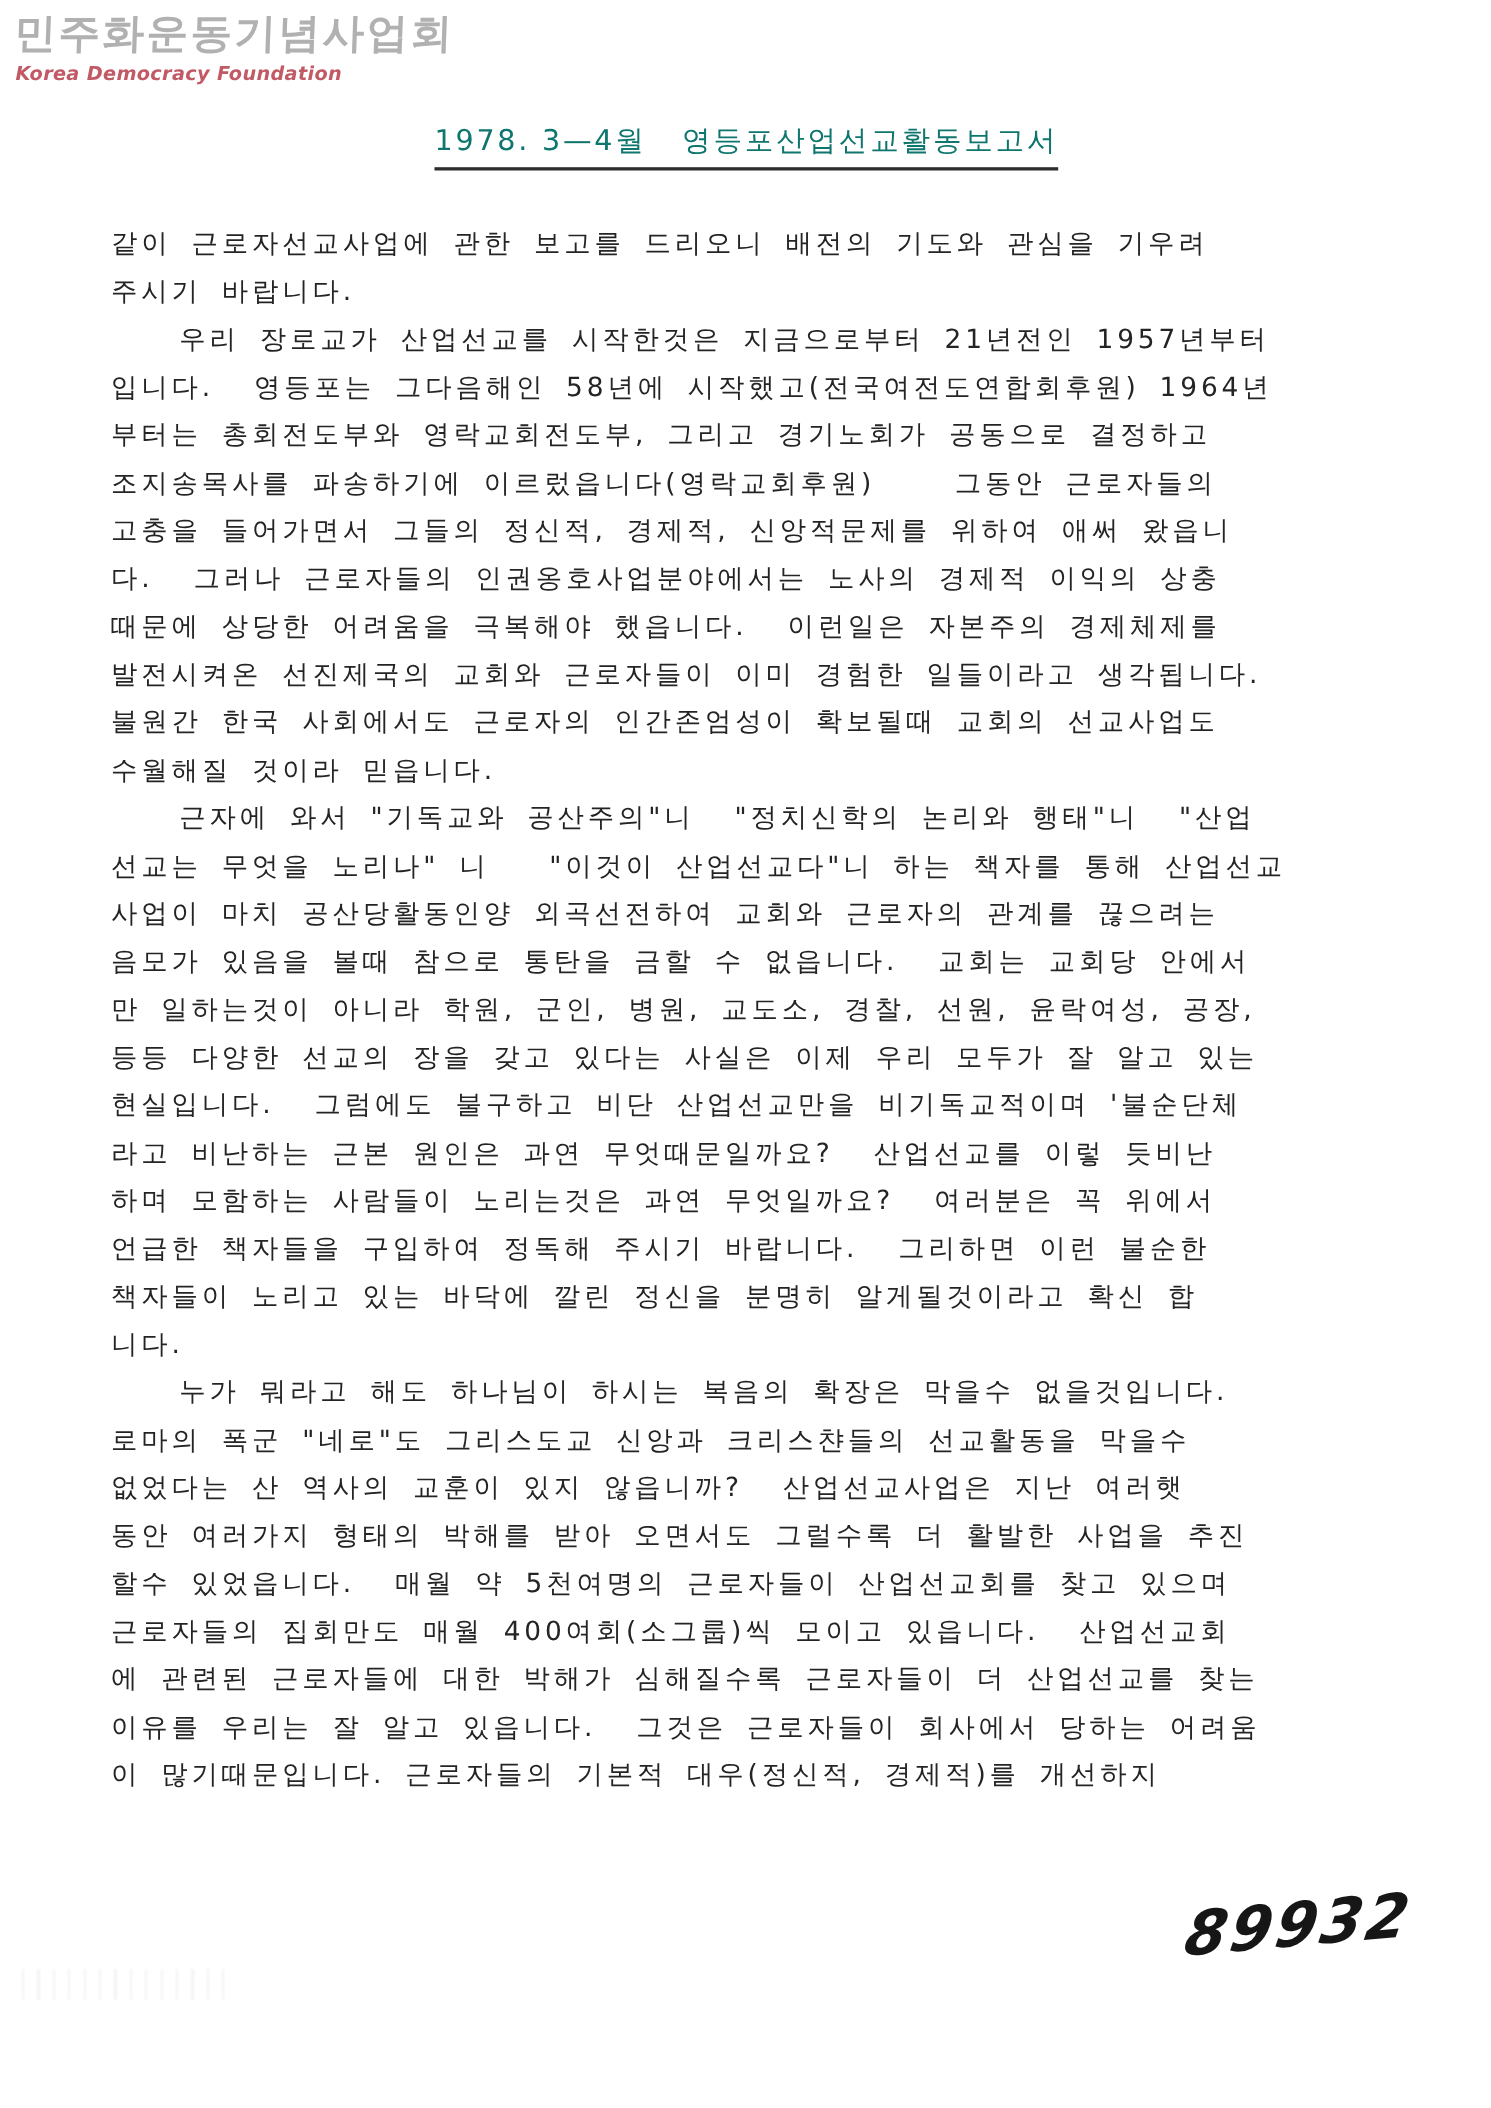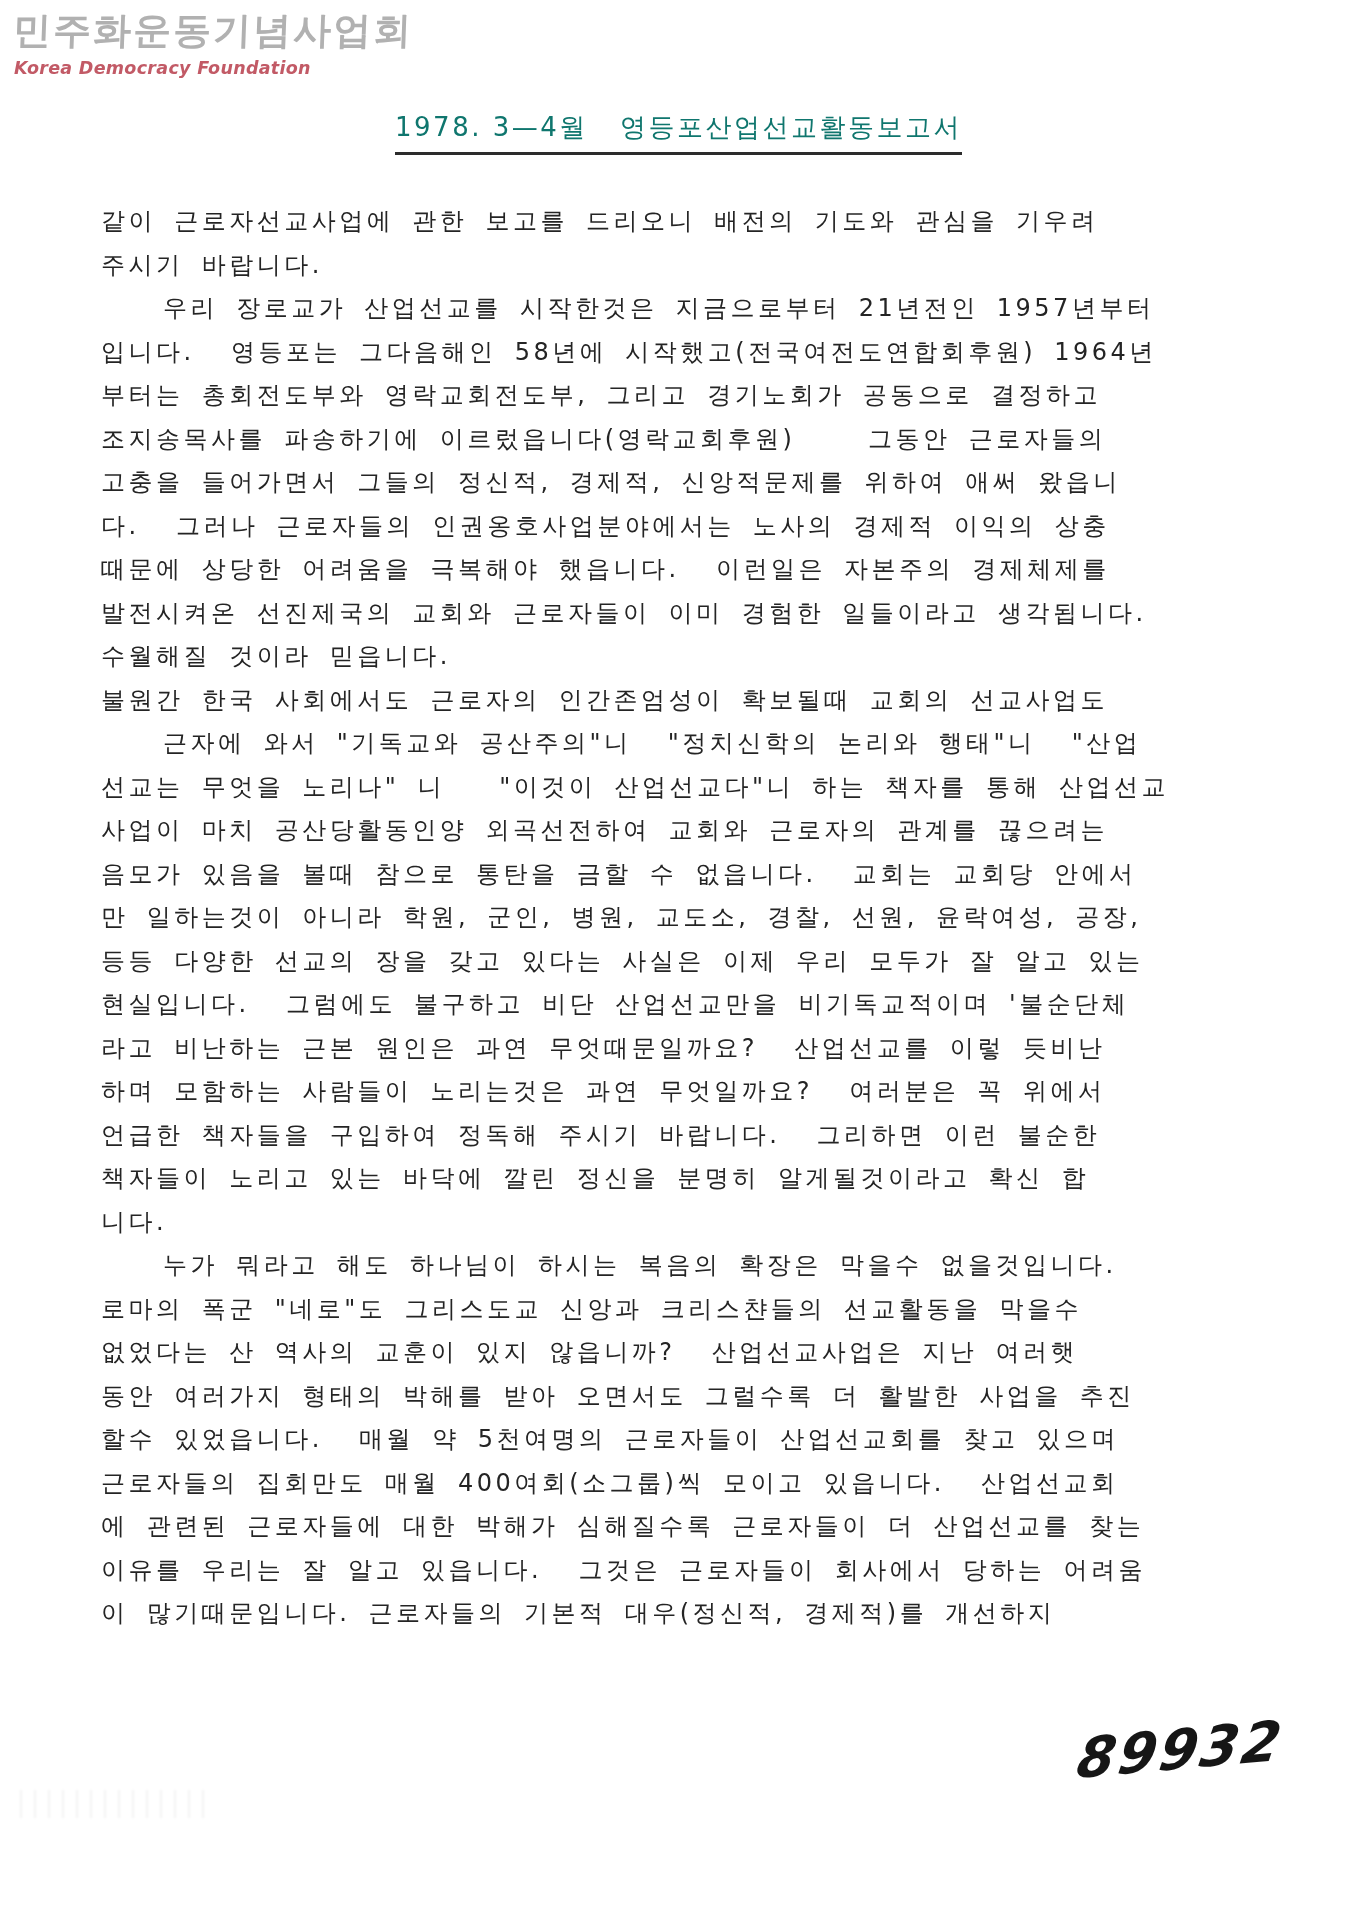--- a/index.html
+++ b/index.html
@@ -100,22 +100,22 @@
       <div class="line">같이 근로자선교사업에 관한 보고를 드리오니 배전의 기도와 관심을 기우려</div>
       <div class="line">주시기 바랍니다.</div>
       <div class="line indent">우리 장로교가 산업선교를 시작한것은 지금으로부터 21년전인 1957년부터</div>
       <div class="line">입니다.  영등포는 그다음해인 58년에 시작했고(전국여전도연합회후원) 1964년</div>
       <div class="line">부터는 총회전도부와 영락교회전도부, 그리고 경기노회가 공동으로 결정하고</div>
       <div class="line">조지송목사를 파송하기에 이르렀읍니다(영락교회후원)    그동안 근로자들의</div>
       <div class="line">고충을 들어가면서 그들의 정신적, 경제적, 신앙적문제를 위하여 애써 왔읍니</div>
       <div class="line">다.  그러나 근로자들의 인권옹호사업분야에서는 노사의 경제적 이익의 상충</div>
       <div class="line">때문에 상당한 어려움을 극복해야 했읍니다.  이런일은 자본주의 경제체제를</div>
       <div class="line">발전시켜온 선진제국의 교회와 근로자들이 이미 경험한 일들이라고 생각됩니다.</div>
+      <div class="line">불원간 한국 사회에서도 근로자의 인간존엄성이 확보될때 교회의 선교사업도</div>
       <div class="line">수월해질 것이라 믿읍니다.</div>
-      <div class="line">불원간 한국 사회에서도 근로자의 인간존엄성이 확보될때 교회의 선교사업도</div>
       <div class="line indent">근자에 와서 "기독교와 공산주의"니  "정치신학의 논리와 행태"니  "산업</div>
       <div class="line">선교는 무엇을 노리나" 니   "이것이 산업선교다"니 하는 책자를 통해 산업선교</div>
       <div class="line">사업이 마치 공산당활동인양 외곡선전하여 교회와 근로자의 관계를 끊으려는</div>
       <div class="line">음모가 있음을 볼때 참으로 통탄을 금할 수 없읍니다.  교회는 교회당 안에서</div>
       <div class="line">만 일하는것이 아니라 학원, 군인, 병원, 교도소, 경찰, 선원, 윤락여성, 공장,</div>
       <div class="line">등등 다양한 선교의 장을 갖고 있다는 사실은 이제 우리 모두가 잘 알고 있는</div>
       <div class="line">현실입니다.  그럼에도 불구하고 비단 산업선교만을 비기독교적이며 '불순단체</div>
       <div class="line">라고 비난하는 근본 원인은 과연 무엇때문일까요?  산업선교를 이렇 듯비난</div>
       <div class="line">하며 모함하는 사람들이 노리는것은 과연 무엇일까요?  여러분은 꼭 위에서</div>
       <div class="line">언급한 책자들을 구입하여 정독해 주시기 바랍니다.  그리하면 이런 불순한</div>

